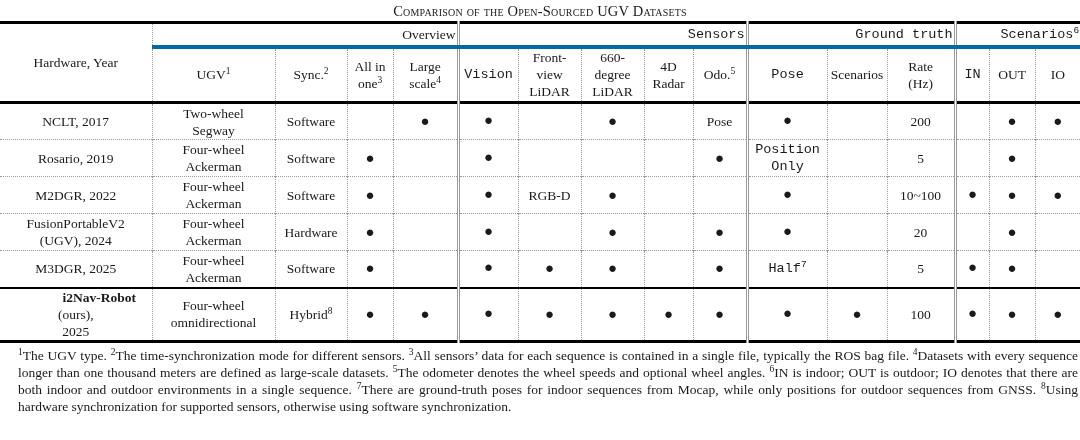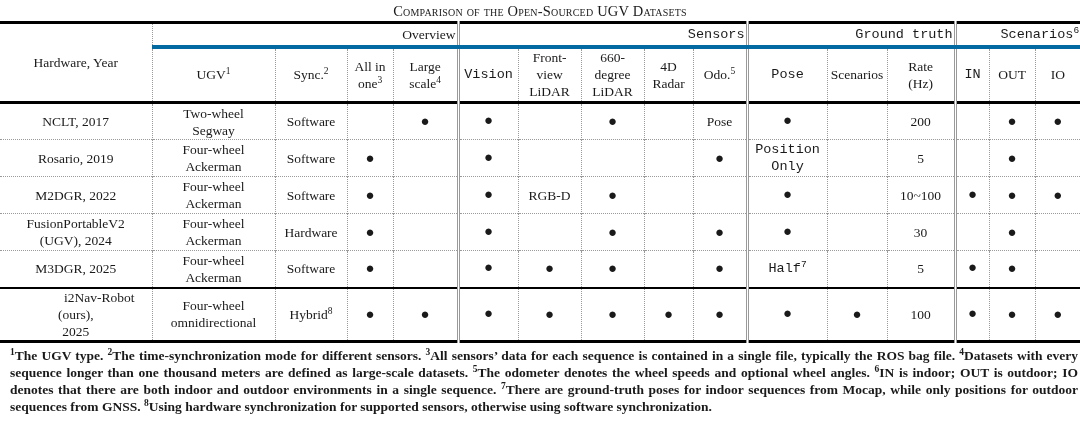--- a/index.html
+++ b/index.html
@@ -48,39 +48,38 @@
   .group-th { border-bottom: 4px solid #0369a1; text-align: right; }
   tr.sub-row { height: 56px; }
 
   tbody tr { height: 37px; }
   tbody tr + tr { border-top: 1px dotted #9a9a9a; }
   tbody tr.ours { border-top: 2px solid #000; height: 39px; }
 
   .vl { border-left: 1px dotted #9a9a9a; }
   .vd { border-left: 3px double #9a9a9a; font-family: Liberation Mono, monospace; }
 
-  b { font-weight: normal; margin-left: 47px; }
+  b { font-weight: bold; margin-left: 47px; }
 
   sup {
     font-size: 9.5px;
     line-height: 0;
     vertical-align: super;
   }
 
   .dot {
     font-size: 15px;
     line-height: 0;
   }
 
   .footnotes {
-    padding: 4px 2px 0 10px;
+    padding: 4px 2px 0 18px;
     font-size: 13.5px;
     line-height: 17.2px;
     text-align: justify;
-    font-weight: bold;
   }
   .footnotes sup { font-size: 9.5px; }
 </style>
 </head>
 <body>
 
 <div class="page">
   <div class="caption">Comparison of the Open-Sourced UGV Datasets</div>
   <table class="ds">
     <colgroup>
@@ -202,21 +201,21 @@
           <td class="vl">Hardware</td>
           <td class="vl"><span class="dot">●</span></td>
           <td class="vl"></td>
           <td class="vd"><span class="dot">●</span></td>
           <td class="vl"></td>
           <td class="vl"><span class="dot">●</span></td>
           <td class="vl"></td>
           <td class="vl"><span class="dot">●</span></td>
           <td class="vd"><span class="dot">●</span></td>
           <td class="vl"></td>
-          <td class="vl">30</td>
+          <td class="vl">20</td>
           <td class="vd"></td>
           <td class="vl"><span class="dot">●</span></td>
           <td class="vl"></td>
         </tr>
         <tr>
           <td class="dataset-cell">M3DGR, 2025</td>
           <td class="vl">Four-wheel
 Ackerman</td>
           <td class="vl">Software</td>
           <td class="vl"><span class="dot">●</span></td>

